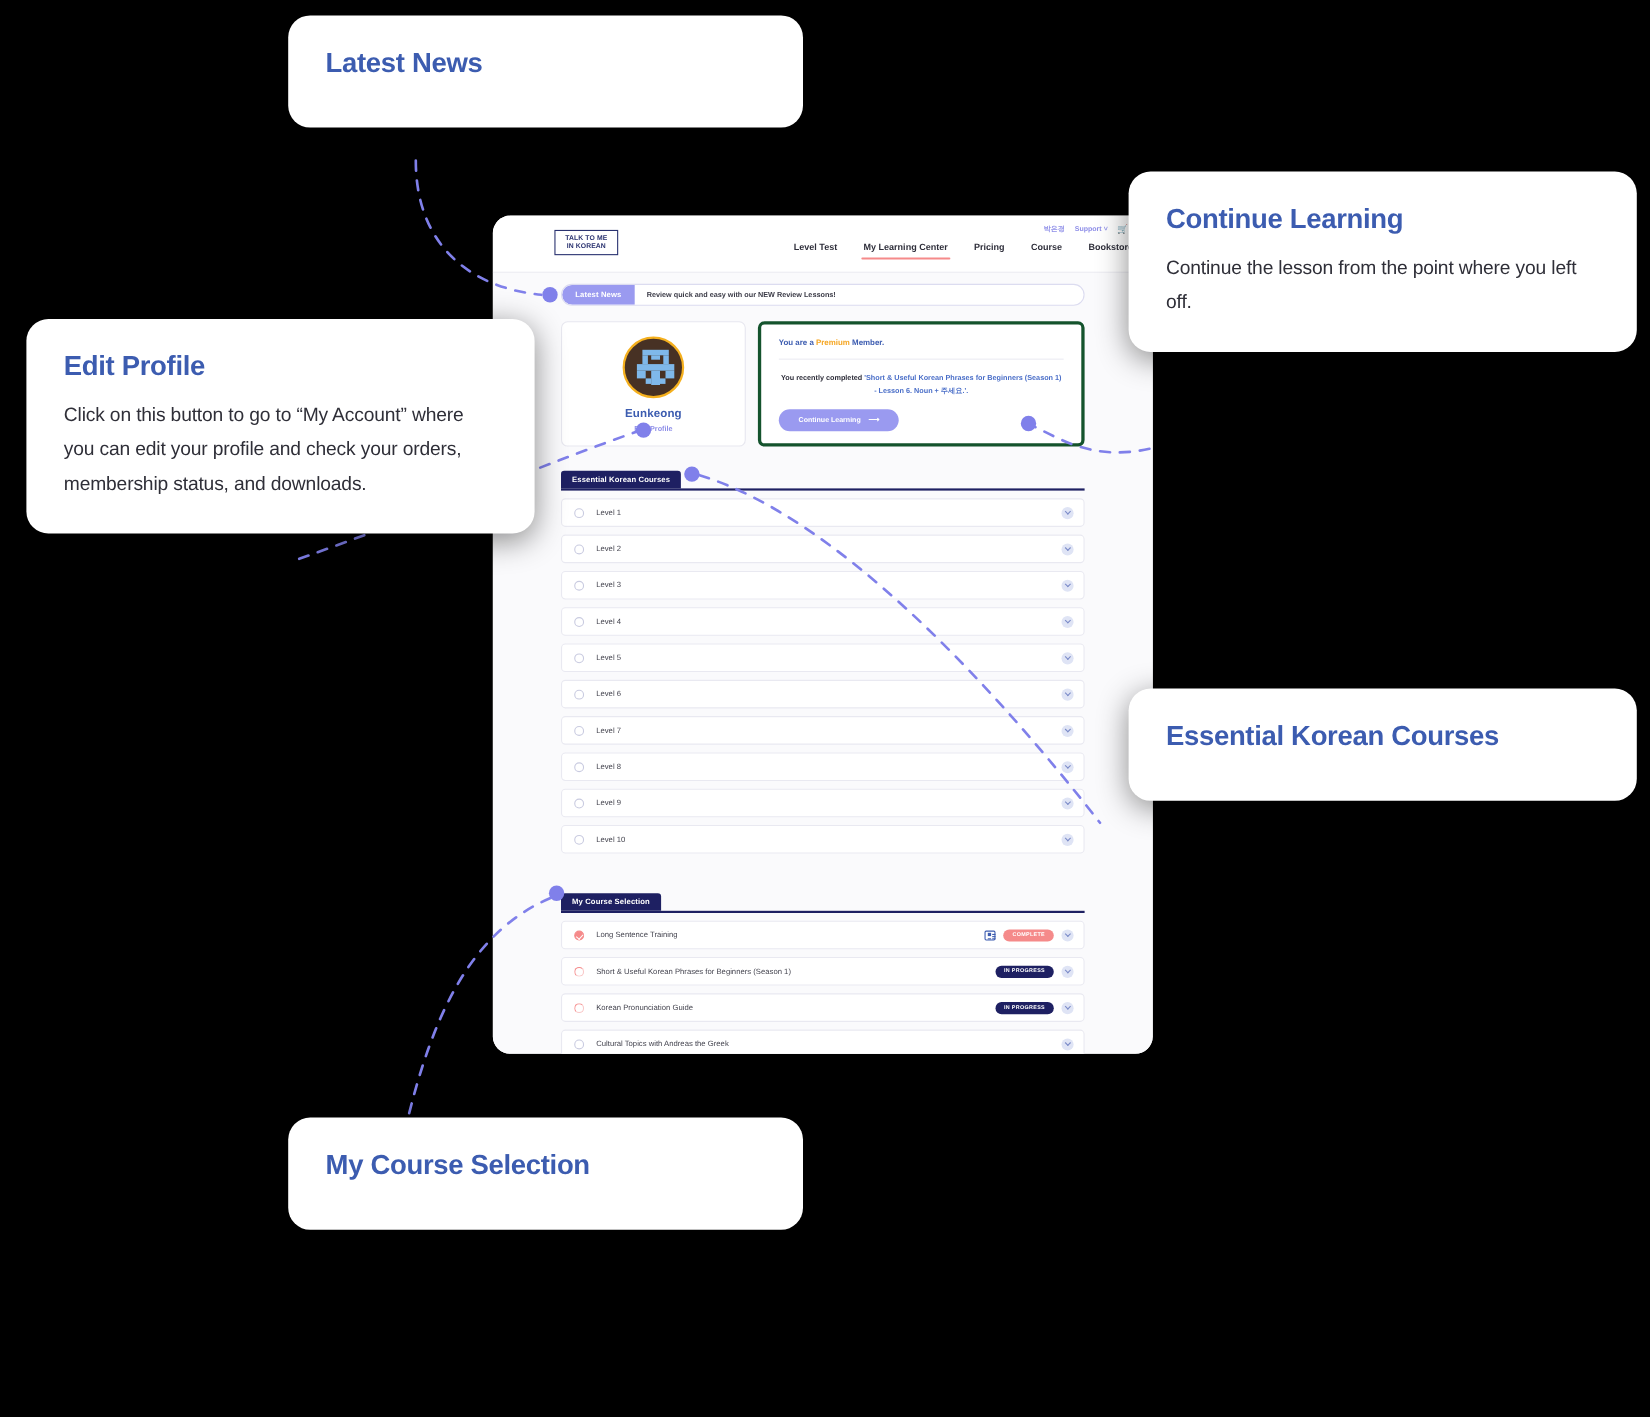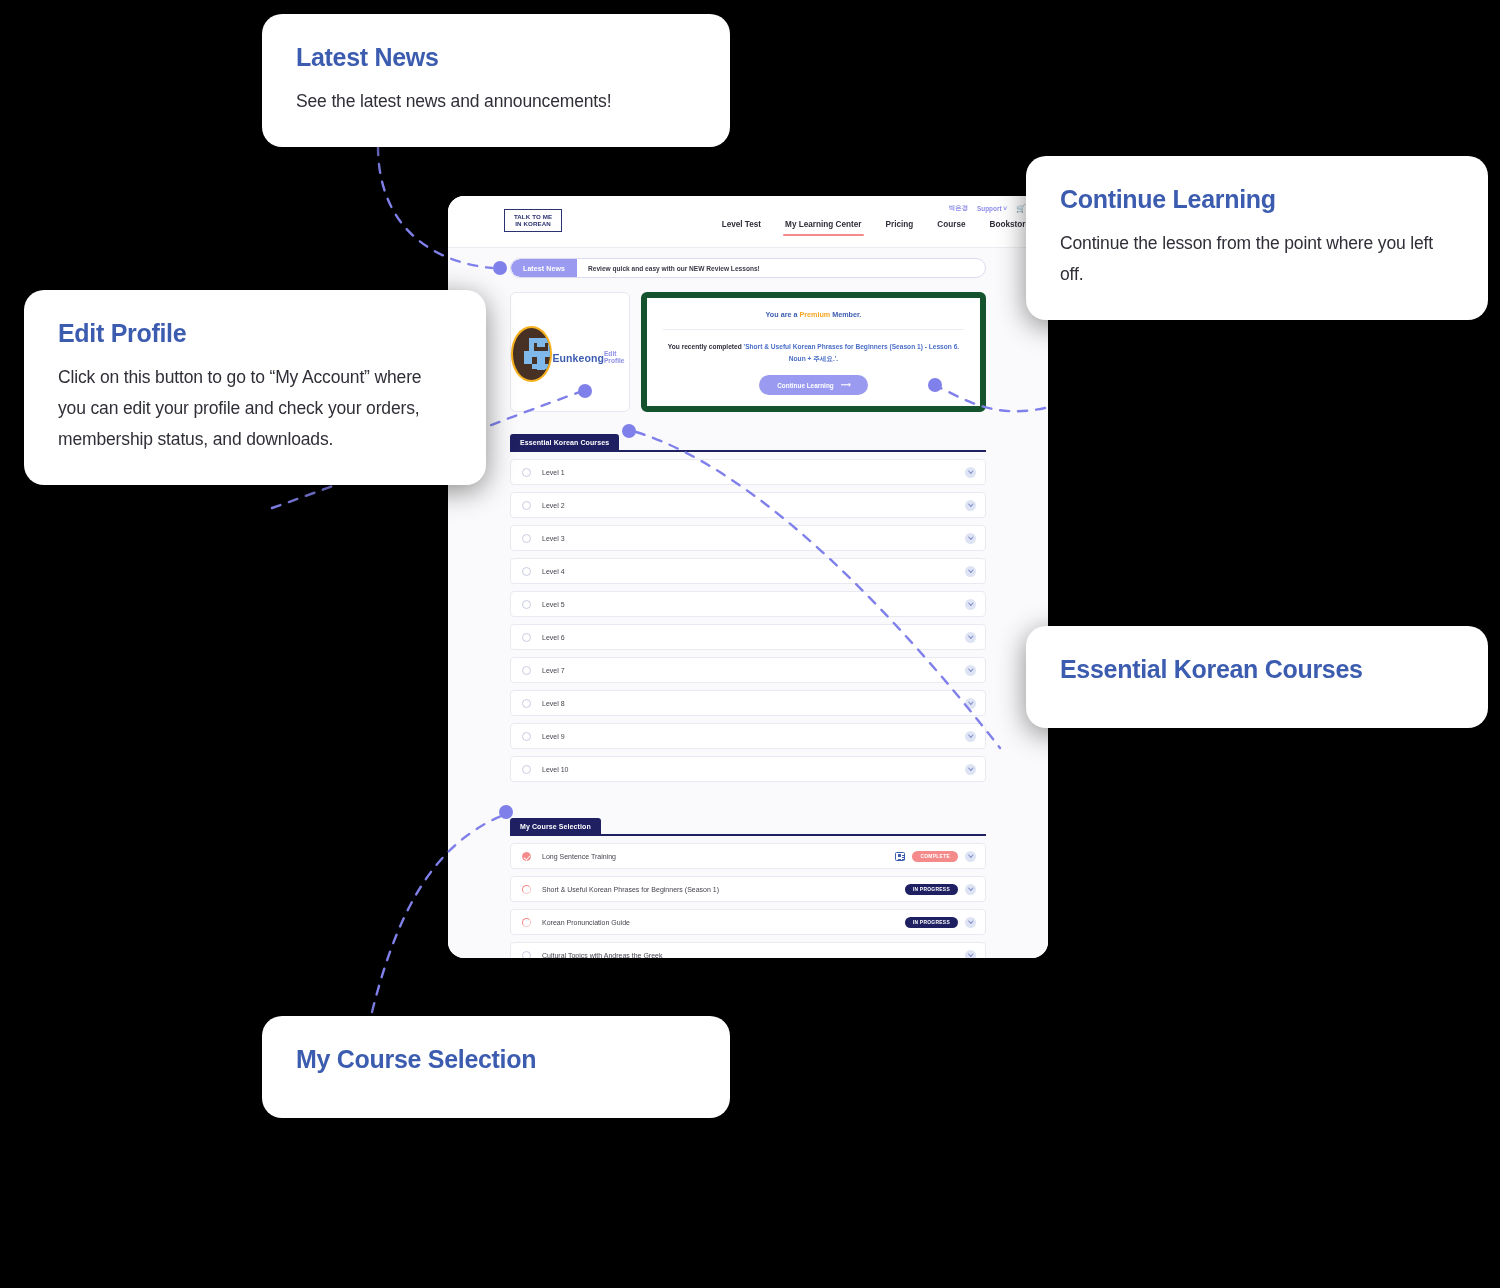--- a/index.html
+++ b/index.html
@@ -160,26 +160,27 @@
   }
 
   
   .top-row {
     display: flex;
     gap: 11px;
     margin-bottom: 22px;
   }
 
   .profile-card {
-    width: 120px;
+    width: 168px;
     background: #ffffff;
     border: 1px solid #e7e7ef;
     border-radius: 6px;
     padding: 13px 0 9px 0;
     display: flex;
+    flex-direction: column;
     align-items: center;
   }
 
   .avatar {
     width: 56px;
     height: 56px;
     border-radius: 50%;
     background: #473124;
     border: 2.6px solid #f5b01e;
     position: relative;
@@ -197,26 +198,26 @@
   .edit-profile {
     margin-top: 5px;
     font-size: 6.6px;
     color: #8e8ee8;
     font-weight: bold;
   }
 
   .continue-card {
     flex: 1;
     background: #ffffff;
-    border: 6px solid #14532d;
+    border: 3px solid #14532d;
     border-radius: 6px;
     padding: 12px 16px 11px 16px;
     display: flex;
     flex-direction: column;
-    align-items: center;
+    align-items: flex-start;
   }
 
   .premium-line {
     font-size: 7.2px;
     font-weight: bold;
     color: #3c5cb0;
     margin-bottom: 10px;
     white-space: nowrap;
   }
   .premium-word { color: #f5a623; }
@@ -663,21 +664,20 @@
 
           </div>
         </div>
 
       </div>
     </div>
   </div>
 
   <div class="callout" id="callout-latest-news">
     <h2>Latest News</h2>
-    <p>See the latest news and announcements!</p>
   </div>
 
   <div class="callout" id="callout-continue">
     <h2>Continue Learning</h2>
     <p>Continue the lesson from the point where you left off.</p>
   </div>
 
   <div class="callout" id="callout-edit-profile">
     <h2>Edit Profile</h2>
     <p>Click on this button to go to “My Account” where you can edit your profile and check your orders, membership status, and downloads.</p>

